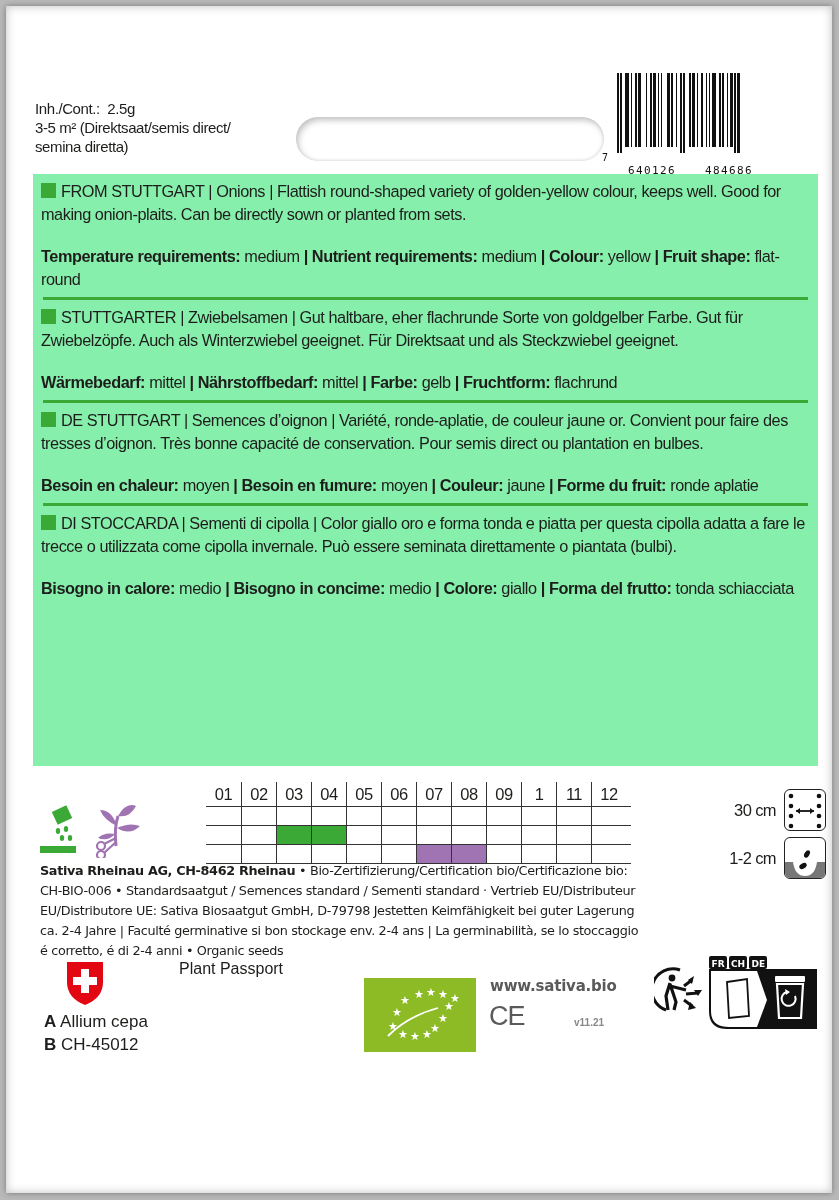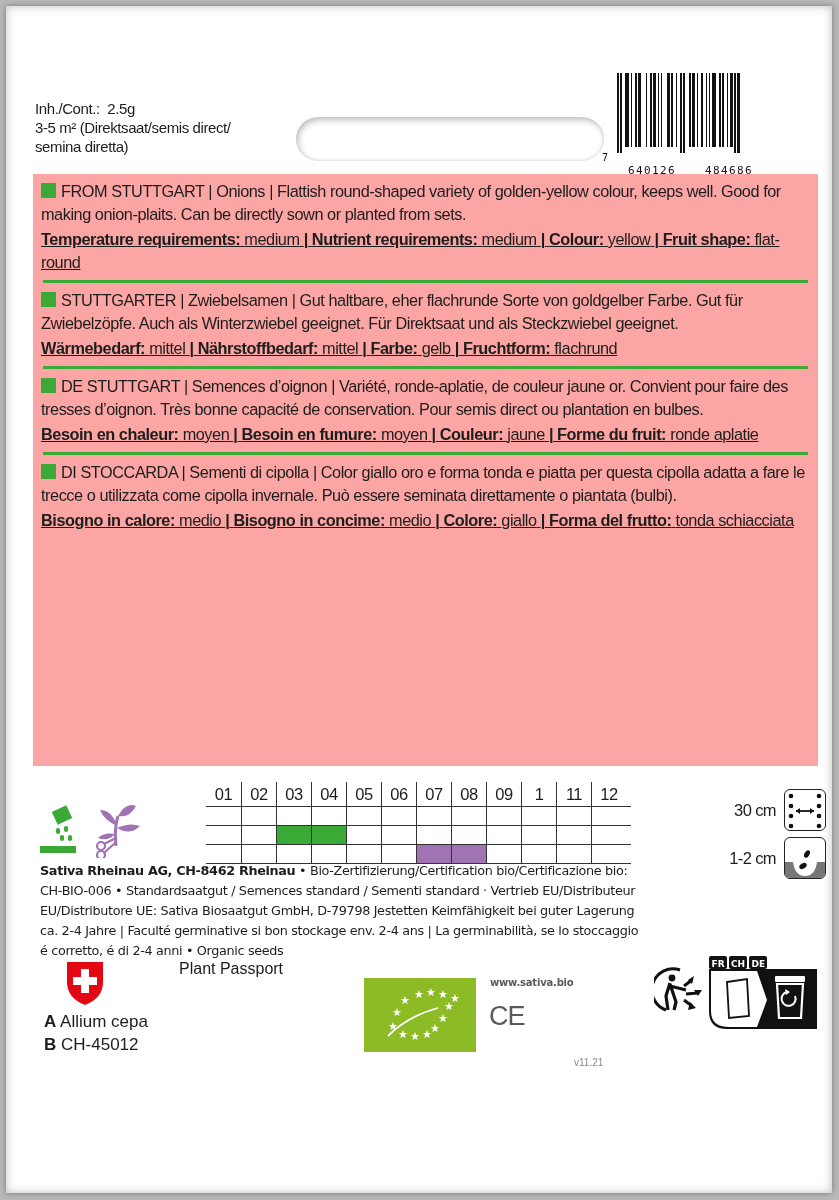--- a/index.html
+++ b/index.html
@@ -17,27 +17,27 @@
     border-radius: 22px; background: #fff;
     box-shadow: inset 2px 3px 6px rgba(0,0,0,0.25), inset -1px -1px 3px rgba(0,0,0,0.08);
   }
   .barcode { position: absolute; left: 596px; top: 64px; width: 200px; height: 95px; }
   .barcode-bars { position: absolute; left: 15px; top: 3px; width: 165px; height: 78px; display: flex; align-items: flex-start; }
   .barcode-bars span { display: block; background: #111; height: 74px; }
   .barcode-num { position: absolute; top: 94px; font-family: "DejaVu Sans Mono", monospace; font-size: 11px; color: #111; letter-spacing: 1.4px; }
 
   .green-box {
     position: absolute; left: 27px; top: 168px; width: 785px; height: 592px;
-    background: #fca5a5;
+    background: #86efac;
   }
   .lang-block { padding: 6px 8px 0 8px; font-size: 16.3px; line-height: 23px; color: #1d1d1b; letter-spacing: -0.45px; }
   .lang-block .sq { display: inline-block; width: 15px; height: 15px; background: #3aa936; vertical-align: -1px; margin-right: 5px; }
   .lang-block b { font-weight: bold; }
   .divider { height: 3px; background: #3aa936; margin: 6px 2px 0 2px; }
-  .props { margin-top: 2px; text-decoration: underline; }
+  .props { margin-top: 19px; }
 
   .cal { position: absolute; left: 200px; top: 776px; width: 425px; }
   .cal-head { display: flex; height: 24px; font-size: 16.5px; color: #1d1d1b; letter-spacing: -0.5px; }
   .cal-head div { width: 35px; text-align: center; border-left: 1.3px solid #333; line-height: 24px; }
   .cal-head div:first-child { border-left: none; }
   .cal-grid { position: absolute; left: 0; top: 24px; width: 425px; height: 57px; }
   .cal-row { position: absolute; left: 0; width: 425px; height: 19px; border-top: 1.3px solid #333; display: flex; }
   .cal-row div { width: 35px; height: 100%; border-left: 1.3px solid #333; }
   .cal-row div:first-child { border-left: none; }
   .cal-bottom { position: absolute; left: 0; top: 57px; width: 425px; border-top: 1.3px solid #333; }
@@ -51,23 +51,23 @@
 
   .legal { position: absolute; left: 34px; top: 855px; width: 600px; font-family: "DejaVu Sans", sans-serif; font-size: 12.8px; line-height: 20px; color: #1d1d1b; letter-spacing: -0.35px; }
   .legal b { font-weight: bold; }
 
   .passport { position: absolute; left: 37px; top: 952px; width: 300px; height: 110px; }
   .passport-title { position: absolute; left: 136px; top: 2px; font-size: 16px; color: #1d1d1b; }
   .passport-line { position: absolute; left: 1px; font-size: 17px; color: #1d1d1b; }
   .passport-line b { font-weight: bold; }
 
   .eu-logo { position: absolute; left: 358px; top: 972px; width: 112px; height: 74px; background: #8cbb26; }
-  .website { position: absolute; left: 484px; top: 971px; font-family: "DejaVu Sans", sans-serif; font-size: 10px; font-weight: bold; color: #5a5a5a; letter-spacing: -0.2px; }
+  .website { position: absolute; left: 484px; top: 971px; font-family: "DejaVu Sans", sans-serif; font-size: 15px; font-weight: bold; color: #5a5a5a; letter-spacing: -0.2px; }
   .ce-mark { position: absolute; left: 483px; top: 995px; font-size: 27px; color: #5a5a5a; letter-spacing: -1px; }
-  .version { position: absolute; left: 568px; top: 1051px; font-size: 10px; color: #888; }
+  .version { position: absolute; left: 568px; top: 1011px; font-size: 10px; color: #888; font-weight: bold; }
 
   .triman { position: absolute; left: 648px; top: 960px; }
   .recycle-info { position: absolute; left: 703px; top: 950px; }
 </style>
 </head>
 <body>
 
 <div class="packet">
 
   <div class="content-info">

